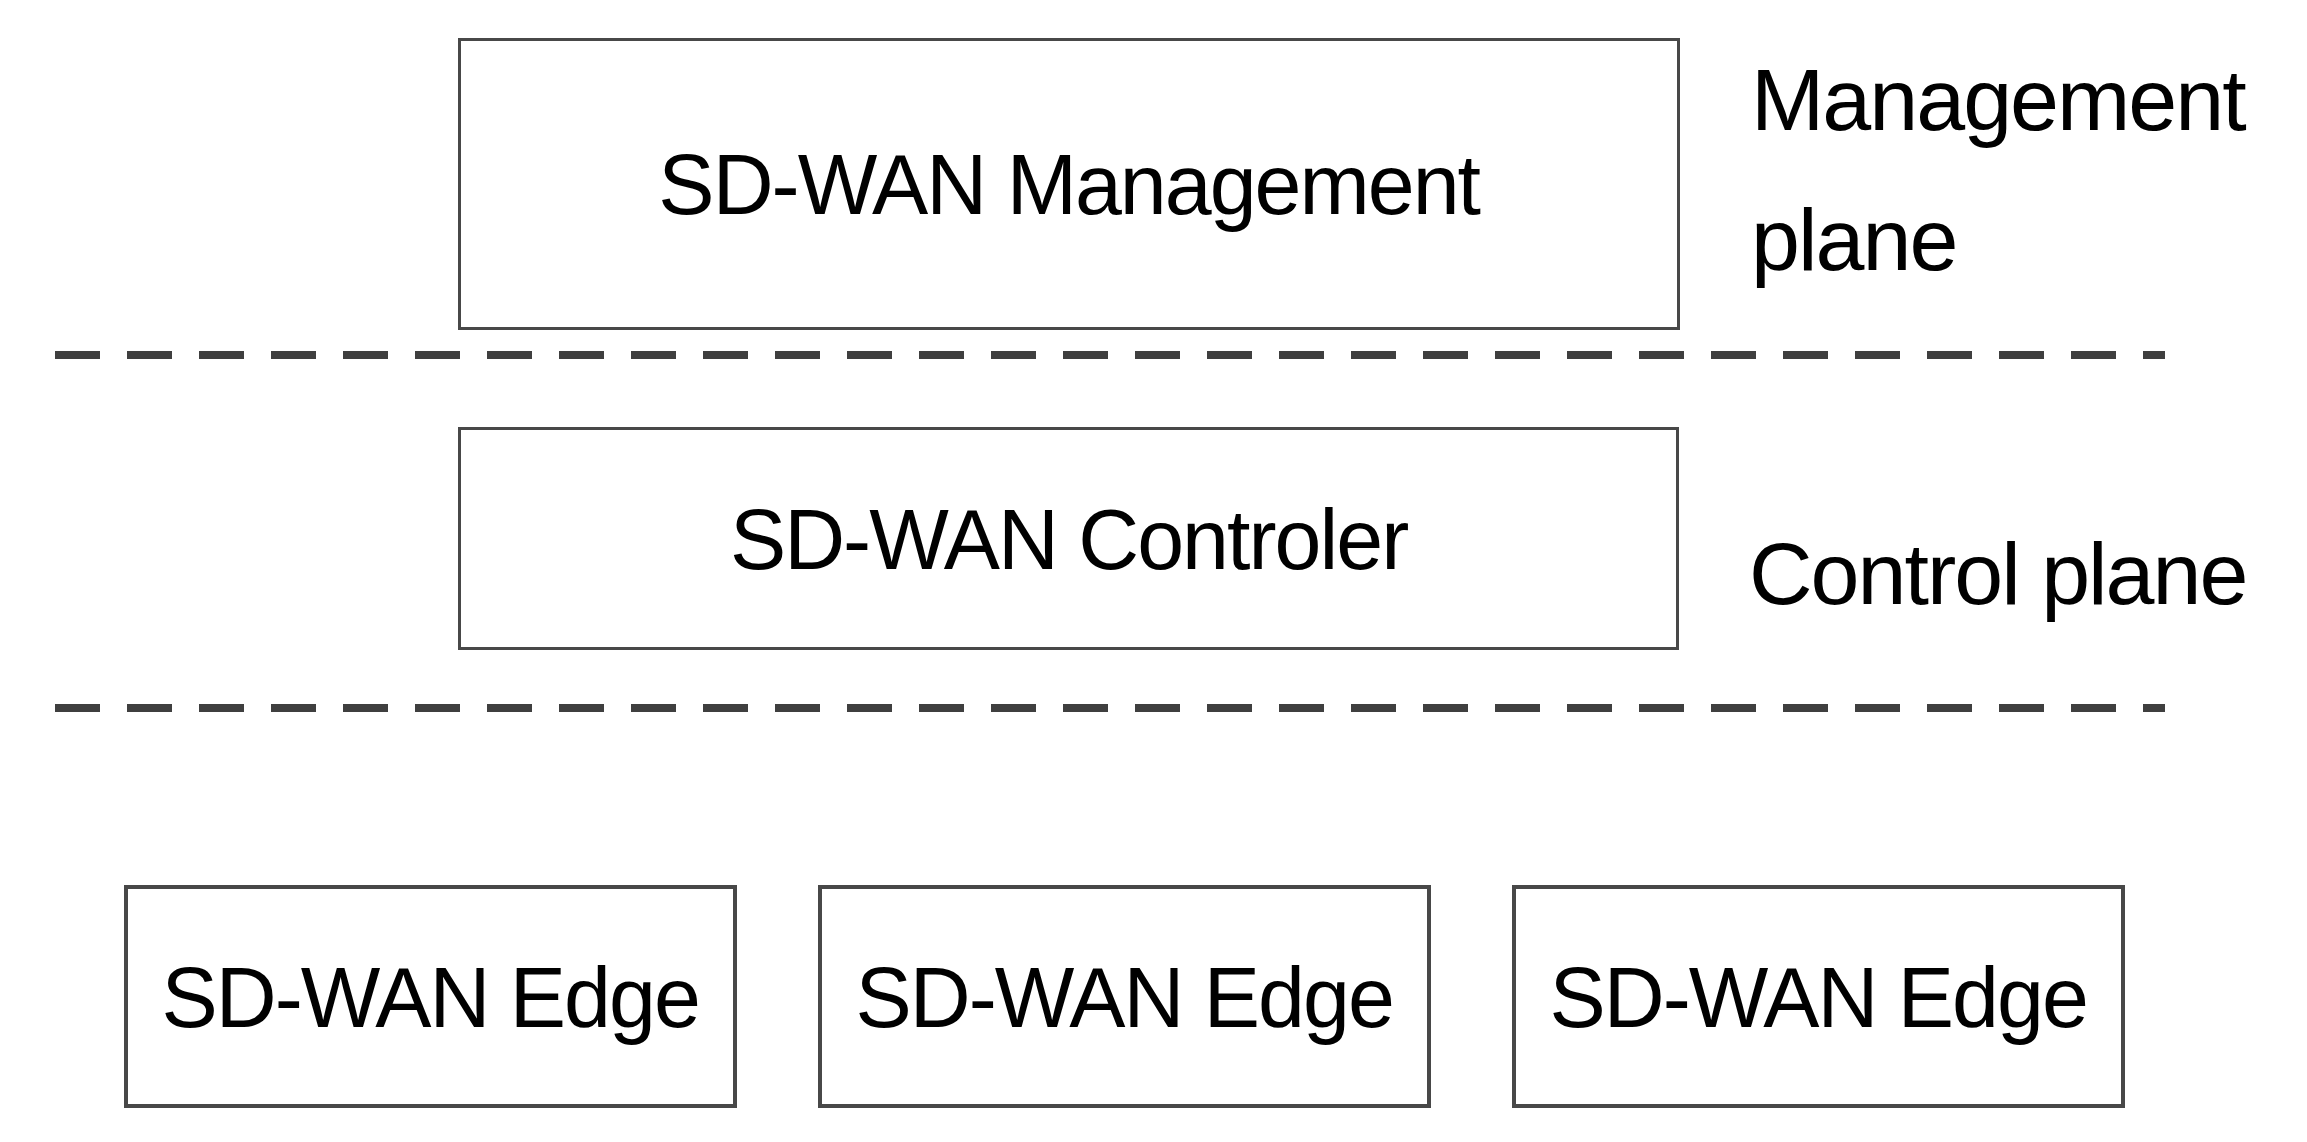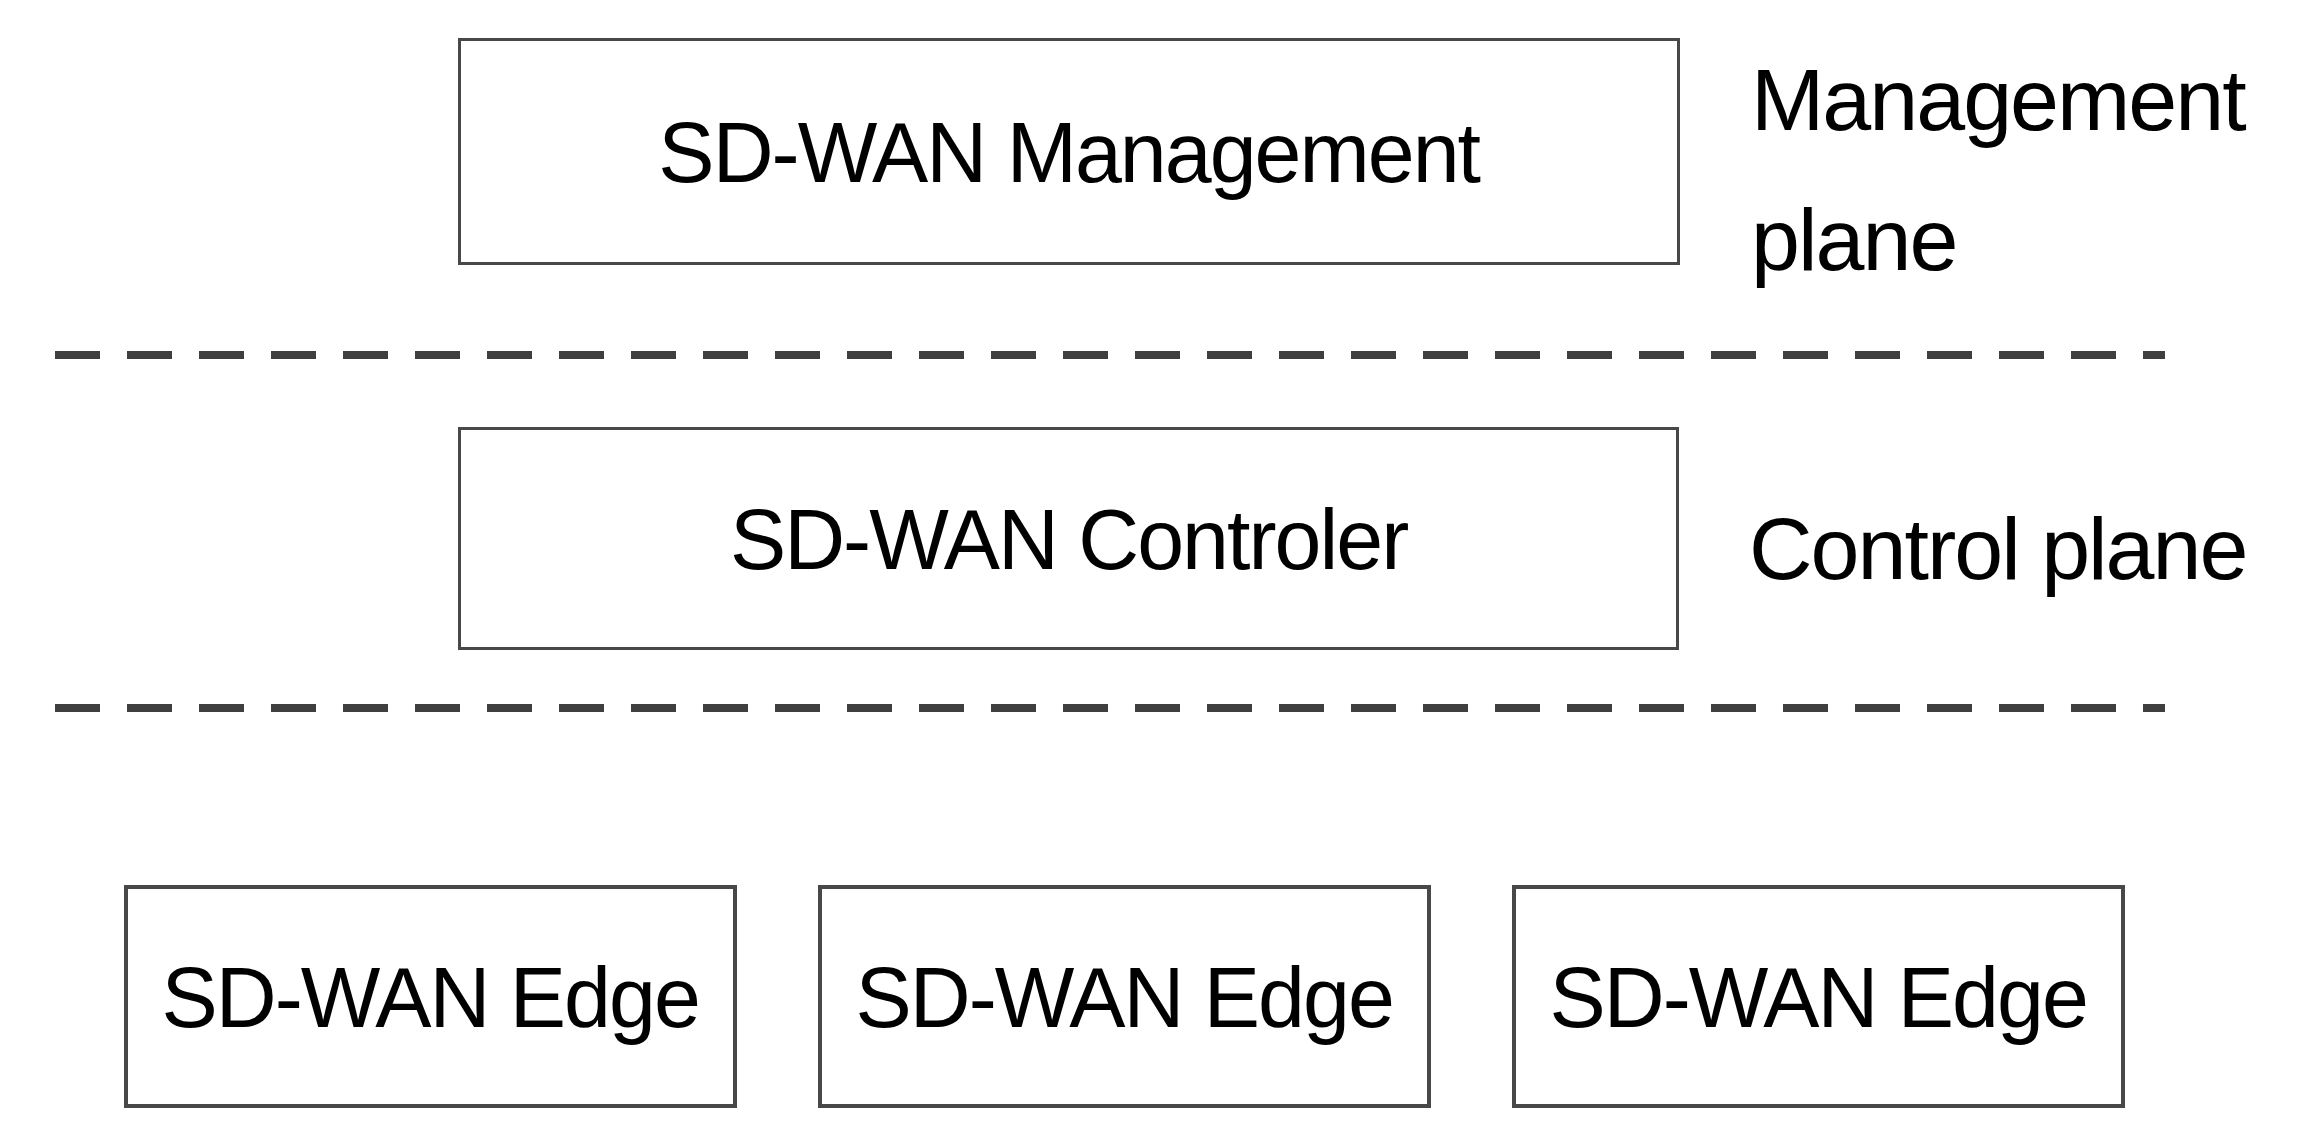--- a/index.html
+++ b/index.html
@@ -26,21 +26,21 @@
     justify-content: center;
   }
   .node-label {
     font-size: 86px;
     line-height: 1;
     letter-spacing: -2px;
     color: #000000;
     white-space: nowrap;
     transform: scaleX(0.98);
   }
-  .mgmt-box   { left: 458px; top: 38px;  width: 1222px; height: 227px; border-width: 3px; }
+  .mgmt-box   { left: 458px; top: 38px;  width: 1222px; height: 292px; border-width: 3px; }
   .ctrl-box   { left: 458px; top: 427px; width: 1221px; height: 223px; border-width: 3px; justify-content: center; }
   .edge-box-1 { left: 124px;  top: 885px; width: 613px; height: 223px; }
   .edge-box-2 { left: 818px;  top: 885px; width: 613px; height: 223px; }
   .edge-box-3 { left: 1512px; top: 885px; width: 613px; height: 223px; }
   .plane-divider {
     position: absolute;
     left: 55px;
     width: 2110px;
     height: 8px;
     background: repeating-linear-gradient(90deg,
@@ -51,21 +51,21 @@
   .divider-2 { top: 704px; }
   .plane-label {
     position: absolute;
     font-size: 88px;
     line-height: 140px;
     letter-spacing: -2px;
     color: #000000;
     white-space: nowrap;
   }
   .mgmt-plane-label { left: 1751px; top: 30px;  }
-  .ctrl-plane-label { left: 1749px; top: 479px; }
+  .ctrl-plane-label { left: 1749px; top: 504px; }
   .data-plane-label { left: 1780px; top: 727px; }
 </style>
 </head>
 <body>
 
 <div id="canvas">
 
   <div class="node-box mgmt-box">
     <span class="node-label">SD-WAN Management</span>
   </div>

